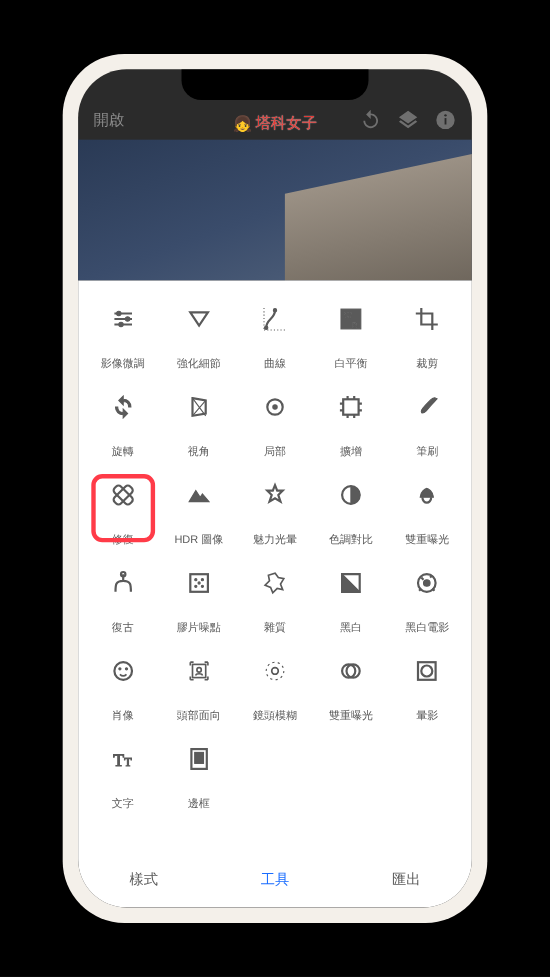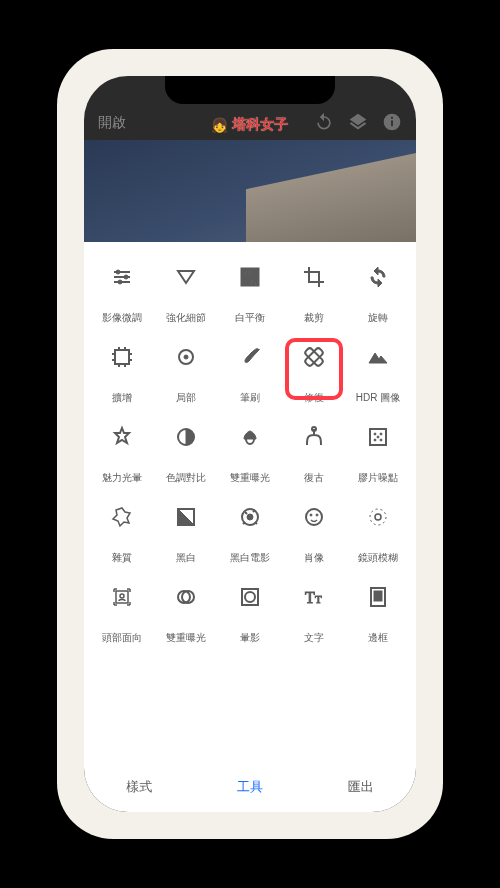--- a/index.html
+++ b/index.html
@@ -10,21 +10,21 @@
     display: flex;
     align-items: center;
     justify-content: center;
     font-family: -apple-system, "Helvetica Neue", Arial, sans-serif;
   }
   .phone {
     width: 386px;
     height: 790px;
     background: #f4f0ea;
     border-radius: 56px;
-    padding: 27px;
+    padding: 14px;
     position: relative;
     box-shadow: 0 8px 20px rgba(0,0,0,0.4);
   }
   .screen {
     width: 100%;
     height: 100%;
     background: #2b2b2b;
     border-radius: 44px;
     overflow: hidden;
     position: relative;
@@ -55,21 +55,21 @@
   .watermark {
     position: absolute;
     left: 50%;
     transform: translateX(-50%);
     bottom: 6px;
     display: flex;
     align-items: center;
     gap: 3px;
   }
   .wm-icon { font-size: 14px; }
-  .wm-text { color: #e13a36; font-weight: 700; font-size: 14px; text-shadow: 0 0 1px #fff; }
+  .wm-text { color: #e13a36; font-weight: 400; font-size: 14px; text-shadow: 0 0 1px #fff; }
   .top-icons {
     position: absolute;
     right: 14px;
     bottom: 8px;
     display: flex;
     gap: 14px;
     align-items: center;
   }
   .top-icon { width: 20px; height: 20px; display:flex; align-items:center; justify-content:center; }
   .top-icon svg { fill: #6f6f6f; }
@@ -201,20 +201,31 @@
             <div class="tool-icon">
               <svg viewBox="0 0 24 24">
                 <path d="M12 18L4 6h16z" fill="none" stroke-width="2"></path>
               </svg>
             </div>
             <div class="tool-label">強化細節</div>
           </div>
           <div class="tool">
             <div class="tool-icon">
               <svg viewBox="0 0 24 24">
+                <path d="M4 20c0-8 8-8 8-16" fill="none" stroke-width="2"></path>
+                <circle cx="4" cy="20" r="1.5"></circle>
+                <circle cx="12" cy="4" r="1.5"></circle>
+                <path d="M2 22h20M2 2v20" stroke-width="1" stroke-dasharray="1 2" fill="none"></path>
+              </svg>
+            </div>
+            <div class="tool-label">曲線</div>
+          </div>
+          <div class="tool">
+            <div class="tool-icon">
+              <svg viewBox="0 0 24 24">
                 <rect x="3" y="3" width="18" height="18" fill="#5a5a5a"></rect>
                 <text x="6" y="11" font-size="7" fill="#fff">W</text>
                 <text x="13" y="20" font-size="7" fill="#fff">B</text>
               </svg>
             </div>
             <div class="tool-label">白平衡</div>
           </div>
           <div class="tool">
             <div class="tool-icon">
               <svg viewBox="0 0 24 24">
@@ -227,34 +238,43 @@
             <div class="tool-icon">
               <svg viewBox="0 0 24 24">
                 <path d="M12 5V2L8 6l4 4V7c3 0 5 2 5 5h2c0-4-3-7-7-7zM5 12c0 4 3 7 7 7v3l4-4-4-4v3c-3 0-5-2-5-5H5z"></path>
               </svg>
             </div>
             <div class="tool-label">旋轉</div>
           </div>
           <div class="tool">
             <div class="tool-icon">
               <svg viewBox="0 0 24 24">
+                <path d="M6 4l12 2v12L6 20z" fill="none" stroke-width="2"></path>
+                <path d="M6 4l12 16M18 6L6 20" fill="none" stroke-width="1"></path>
+              </svg>
+            </div>
+            <div class="tool-label">視角</div>
+          </div>
+          <div class="tool">
+            <div class="tool-icon">
+              <svg viewBox="0 0 24 24">
+                <circle cx="12" cy="12" r="7" fill="none" stroke-width="2"></circle>
+                <circle cx="12" cy="12" r="2"></circle>
+              </svg>
+            </div>
+            <div class="tool-label">局部</div>
+          </div>
+          <div class="tool">
+            <div class="tool-icon">
+              <svg viewBox="0 0 24 24">
                 <rect x="5" y="5" width="14" height="14" fill="none" stroke-width="2"></rect>
                 <path d="M9 2v3M15 2v3M9 19v3M15 19v3M2 9h3M2 15h3M19 9h3M19 15h3" stroke-width="2"></path>
               </svg>
             </div>
             <div class="tool-label">擴增</div>
-          </div>
-          <div class="tool">
-            <div class="tool-icon">
-              <svg viewBox="0 0 24 24">
-                <circle cx="12" cy="12" r="7" fill="none" stroke-width="2"></circle>
-                <circle cx="12" cy="12" r="2"></circle>
-              </svg>
-            </div>
-            <div class="tool-label">局部</div>
           </div>
           <div class="tool">
             <div class="tool-icon">
               <svg viewBox="0 0 24 24">
                 <path d="M20 4c-1-1-3 0-7 4s-6 6-6 8 2 2 4 0 4-5 8-9 2-2 1-3z"></path>
               </svg>
             </div>
             <div class="tool-label">筆刷</div>
           </div>
           <div class="tool">
@@ -357,36 +377,36 @@
                 <circle cx="9" cy="10" r="1"></circle>
                 <circle cx="15" cy="10" r="1"></circle>
                 <path d="M9 15c1 1 2 1.5 3 1.5s2-.5 3-1.5" fill="none" stroke-width="1.5"></path>
               </svg>
             </div>
             <div class="tool-label">肖像</div>
           </div>
           <div class="tool">
             <div class="tool-icon">
               <svg viewBox="0 0 24 24">
-                <circle cx="12" cy="12" r="8" fill="none" stroke-width="1" stroke-dasharray="2 3"></circle>
-                <circle cx="12" cy="12" r="3" fill="none" stroke-width="1.5"></circle>
-              </svg>
-            </div>
-            <div class="tool-label">鏡頭模糊</div>
-          </div>
-          <div class="tool">
-            <div class="tool-icon">
-              <svg viewBox="0 0 24 24">
                 <rect x="6" y="6" width="12" height="12" fill="none" stroke-width="1.5"></rect>
                 <circle cx="12" cy="11" r="2" fill="none" stroke-width="1.5"></circle>
                 <path d="M9 16c0-2 6-2 6 0" fill="none" stroke-width="1.5"></path>
                 <path d="M4 4h3M17 4h3M4 20h3M17 20h3M4 4v3M4 17v3M20 4v3M20 17v3" stroke-width="1.5"></path>
               </svg>
             </div>
             <div class="tool-label">頭部面向</div>
+          </div>
+          <div class="tool">
+            <div class="tool-icon">
+              <svg viewBox="0 0 24 24">
+                <circle cx="12" cy="12" r="8" fill="none" stroke-width="1" stroke-dasharray="2 3"></circle>
+                <circle cx="12" cy="12" r="3" fill="none" stroke-width="1.5"></circle>
+              </svg>
+            </div>
+            <div class="tool-label">鏡頭模糊</div>
           </div>
           <div class="tool">
             <div class="tool-icon">
               <svg viewBox="0 0 24 24">
                 <circle cx="10" cy="12" r="6" fill="none" stroke-width="2"></circle>
                 <circle cx="14" cy="12" r="6" fill="none" stroke-width="2"></circle>
               </svg>
             </div>
             <div class="tool-label">雙重曝光</div>
           </div>

